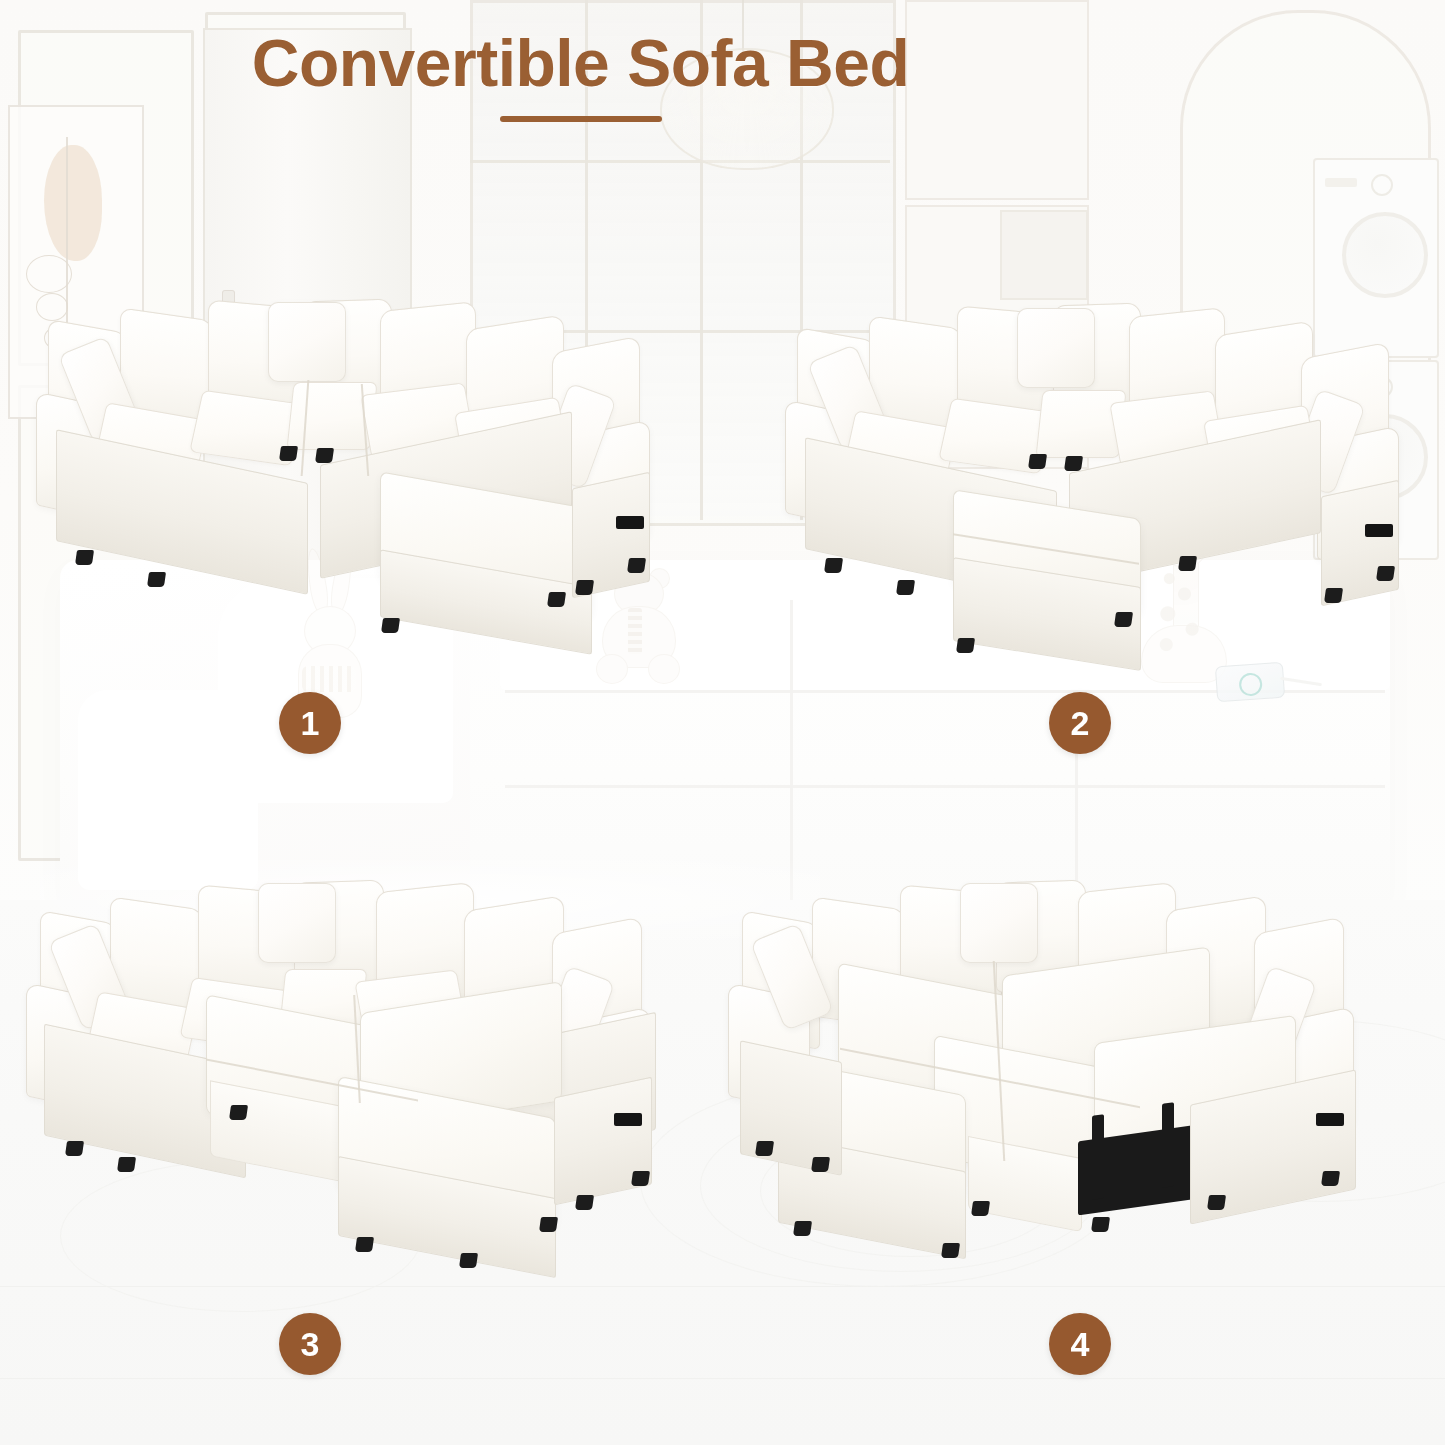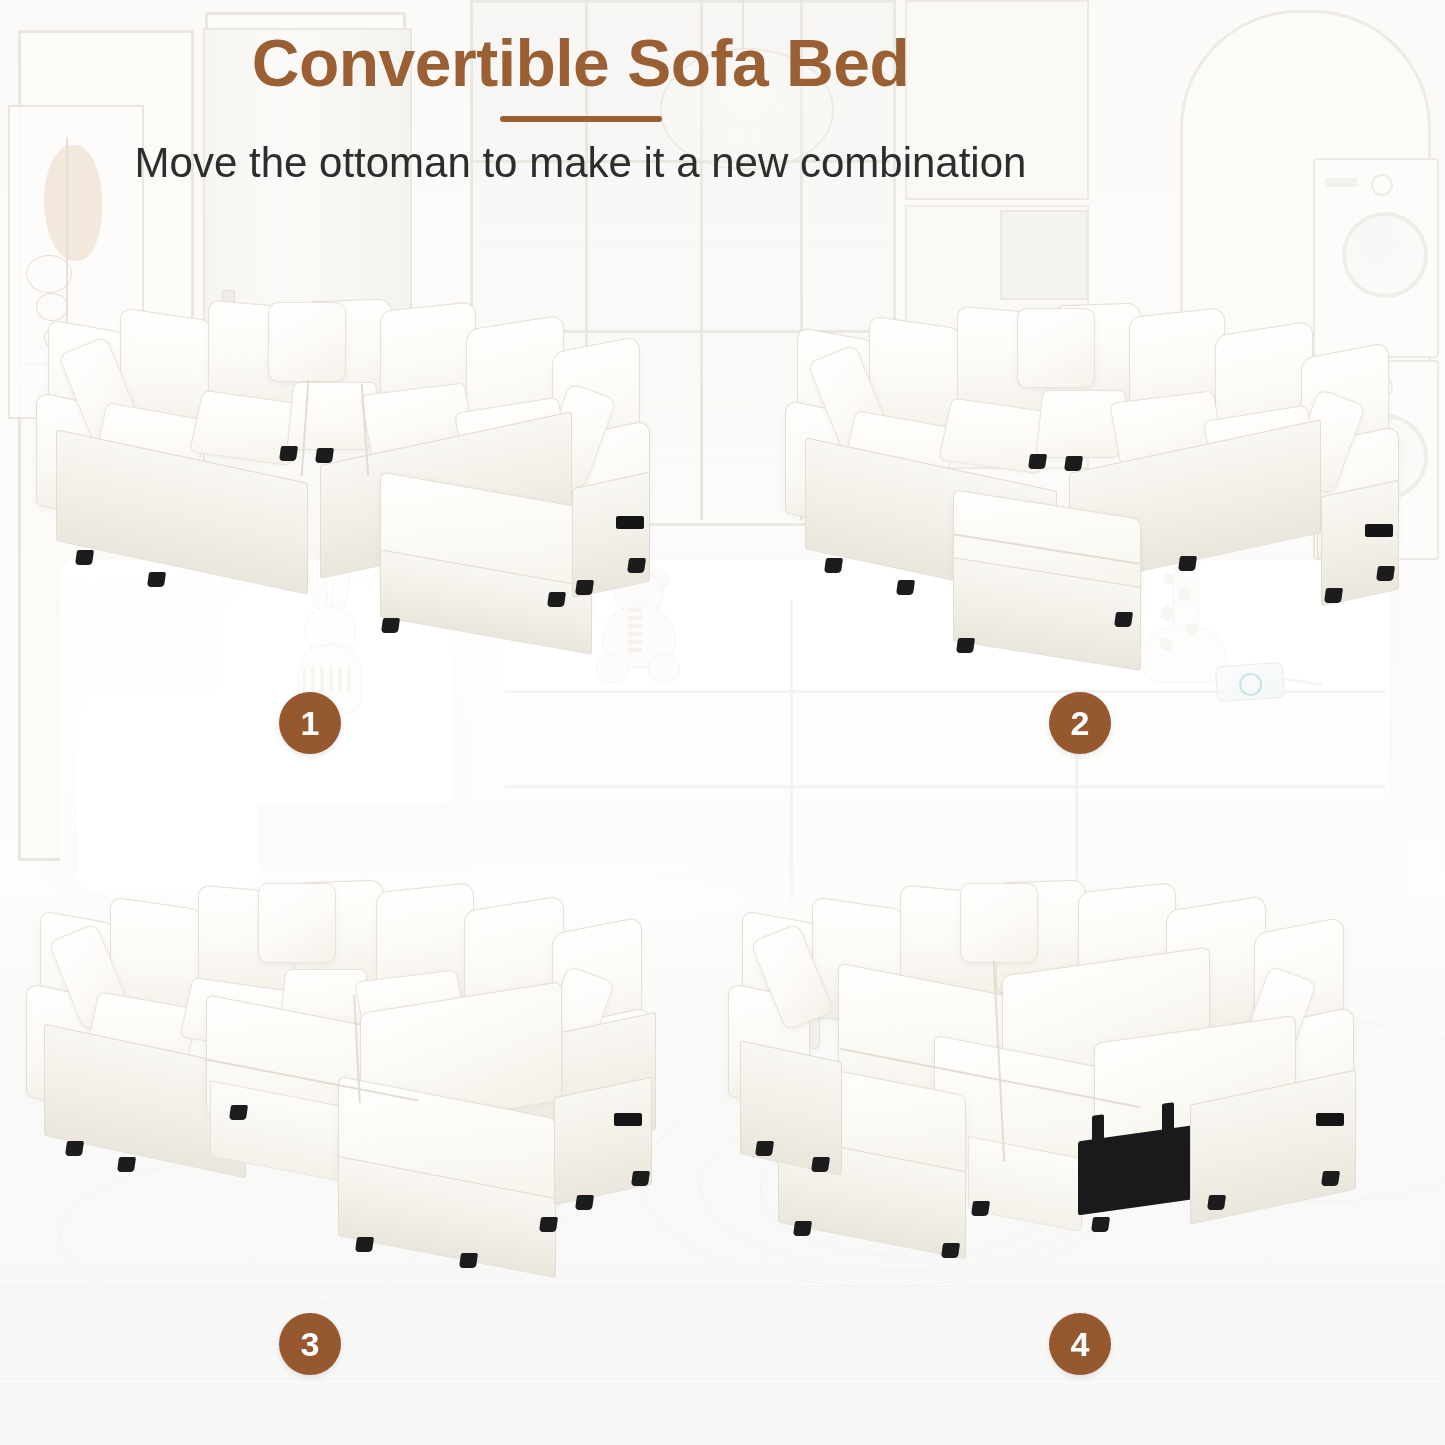--- a/index.html
+++ b/index.html
@@ -643,21 +643,20 @@
     <div class="floor-swirl fw2"></div>
     <div class="floor-swirl fw3"></div>
     <div class="floor-swirl fw4"></div>
     <div class="floor-swirl fw5"></div>
     <div class="white-wash-1"></div>
   </div>
 
   <div class="header">
     <h1 class="title">Convertible Sofa Bed</h1>
     <div class="title-divider"></div>
-    <p class="subtitle">Move the ottoman to make it a new combination</p>
   </div>
 
   <div class="panels">
 
     <div class="panel panel-1">
       <div class="sofa">
 
         <div class="backrest" style="left:20px;  top:26px;  width:78px;  height:126px; transform:skewY(10deg);"></div>
         <div class="backrest" style="left:92px;  top:14px;  width:92px;  height:120px; transform:skewY(8deg);"></div>
         <div class="backrest" style="left:180px; top:4px;   width:100px; height:112px; transform:skewY(5deg);"></div>

